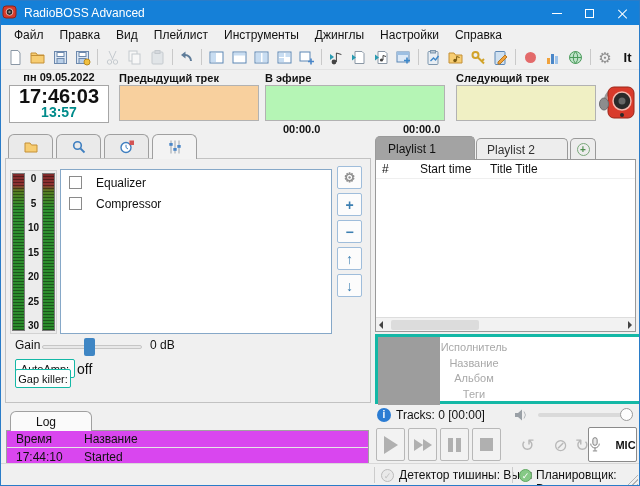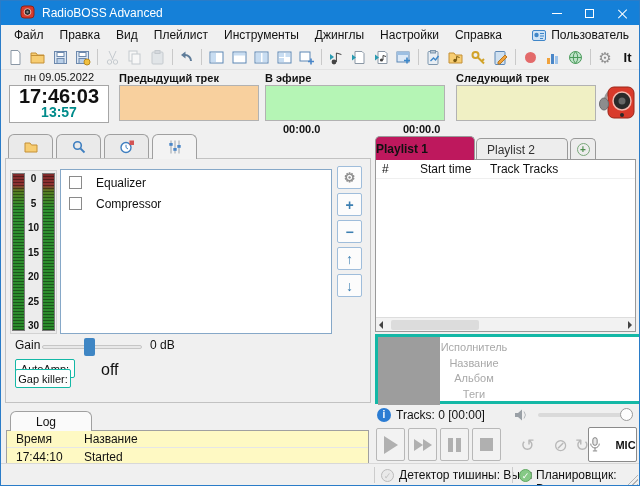--- a/index.html
+++ b/index.html
@@ -1,19 +1,19 @@
 <!DOCTYPE html>
 <html style="--titlebar: #1580d8; --accent: #3c7fb1; --previous-box: #f8d09e; --onair-box: #b5f5b5; --next-box: #f0f0c4; --countdown: #008b8b; --record-red: #e36a6a;"><head>
 <meta charset="utf-8">
 <style>
   *{box-sizing:border-box;margin:0;padding:0}
   body{margin:0;background:#9a9a9a;font-family:"Liberation Sans",sans-serif}
   #win{position:relative;width:640px;height:486px;background:#f0f0f0;border:1px solid #2a7cc8;overflow:hidden;font-size:12px;color:#111}
   
-  .titlebar{position:absolute;top:0;left:0;right:0;height:24px;background:var(--titlebar,#1580d8);display:flex;align-items:center;padding-left:19px;color:#fff}
+  .titlebar{position:absolute;top:0;left:0;right:0;height:24px;background:var(--titlebar,#1580d8);display:flex;align-items:center;padding-left:1px;color:#fff}
   .title{margin-left:7px;font-size:12px}
   .wbtns{margin-left:auto;display:flex;height:100%}
   .wbtn{width:33px;height:100%;display:flex;align-items:center;justify-content:center}
   .gl-min{width:10px;height:1px;background:#fff}
   .gl-max{width:9px;height:9px;border:1px solid #fff}
   .gl-close{position:relative;width:11px;height:11px}
   .gl-close::before,.gl-close::after{content:"";position:absolute;left:5px;top:0;width:1.2px;height:12px;background:#fff}
   .gl-close::before{transform:rotate(45deg)}.gl-close::after{transform:rotate(-45deg)}
   
   .menubar{position:absolute;top:24px;left:0;right:0;height:20px;display:flex;align-items:center;padding:8px 5px;background:#f0f0f0}
@@ -21,21 +21,21 @@
   .muser{margin-left:auto;display:flex;align-items:center;gap:5px;padding-right:5px}
   
   .toolbar{position:absolute;top:44px;left:0;right:0;height:25px;display:flex;align-items:center;padding-left:3px;border-bottom:1px solid #e3e3e3}
   .tb{width:24px;height:22px;display:flex;align-items:center;justify-content:center}
   .tb svg{width:17px;height:17px}
   .tb.dis{opacity:.5}
   .tsep{width:1px;height:16px;background:#c9c9c9;margin:0 3px}
   .gear-glyph{font-size:15px;color:#8f8f8f;line-height:1}
   .it-label{font-weight:bold;font-size:13px;color:#111}
   
-  .date{position:absolute;left:6px;top:70px;width:104px;text-align:center;font-weight:normal;font-size:11px}
+  .date{position:absolute;left:6px;top:70px;width:104px;text-align:center;font-weight:bold;font-size:11px}
   .clockbox{position:absolute;left:8px;top:84px;width:100px;height:38px;background:#fff;border:1px solid #a6a6a6;text-align:center;padding-top:1px}
   .time{font-size:20px;font-weight:bold;line-height:18px}
   .cd{font-size:14px;font-weight:bold;color:var(--countdown,#008b8b);line-height:15px}
   .slabel{position:absolute;top:71px;font-weight:bold;font-size:11px}
   .box{position:absolute;top:84px;height:36px;border:1px solid #b2b2b2}
   #prevbox{left:118px;width:140px;background:var(--previous-box,#f8d09e)}
   #onairbox{left:264px;width:180px;background:var(--onair-box,#b5f5b5)}
   #nextbox{left:455px;width:140px;background:var(--next-box,#f0f0c4)}
   .ttime{position:absolute;top:122px;font-weight:bold;font-size:11px}
   .logo{position:absolute;left:596px;top:73px}
@@ -58,30 +58,30 @@
   .sbtn{width:25px;height:23px;border:1px solid #9fbddb;background:#fcfcfc;border-radius:2px;display:flex;align-items:center;justify-content:center;color:#3c7fb1;font-weight:bold;font-size:14px;line-height:1}
   .sbtn+.sbtn{margin-top:4px}
   .sbtn.gear{color:#909090;font-size:13px}
   .gainlabel{position:absolute;left:9px;top:179px}
   .gaintrack{position:absolute;left:36px;top:186px;width:100px;height:4px;background:#e8e8e8;border:1px solid #c6c6c6;border-radius:2px}
   .gthumb{position:absolute;left:78px;top:179px;width:11px;height:18px;background:#3f86c4;border-radius:2px}
   .gainvalue{position:absolute;left:144px;top:179px}
   .miniBtn{position:absolute;background:#fdfdfd;border:1px solid #14b8a6;border-radius:2px;font-size:11px;display:flex;align-items:center;justify-content:center;height:19px}
   #autoampBtn{left:9px;top:200px;width:60px}
   #gapBtn{left:9px;top:210px;width:56px}
-  .autoval{position:absolute;left:95px;top:202px;font-size:16px}
+  .autoval{position:absolute;left:71px;top:202px;font-size:14px}
   
   .logtab{position:absolute;left:9px;top:410px;width:82px;height:20px;background:#fafafa;border:1px solid #a0a0a0;border-bottom:none;border-radius:6px 6px 0 0;display:flex;align-items:center;padding-left:25px;z-index:2}
-  .logbox{position:absolute;left:5px;top:429px;width:363px;height:43px;background:#fef9c3;border:1px solid #a0a0a0;overflow:hidden}
+  .logbox{position:absolute;left:5px;top:429px;width:363px;height:43px;background:#d946ef;border:1px solid #a0a0a0;overflow:hidden}
   .lrow{display:flex;padding-left:9px;height:17px;align-items:center}
   .lrow.head{border-bottom:1px solid #e6e6e6}
   .lc1{width:68px}
   
   .ptab{position:absolute;border:1px solid #9a9a9a;border-bottom:none;border-radius:5px 5px 0 0;display:flex;align-items:center}
-  #ptab1{left:374px;top:135px;width:100px;height:24px;background:#be185d;font-weight:bold;z-index:2}
+  #ptab1{left:374px;top:135px;width:100px;height:24px;background:#a3a3a3;font-weight:normal;padding-left:12px;z-index:2}
   #ptab2{left:475px;top:137px;width:92px;height:22px;background:#ededed;color:#333;padding-left:10px}
   #ptabplus{left:569px;top:137px;width:26px;height:22px;background:#ededed;justify-content:center}
   .plus-circ{width:13px;height:13px;border:1px solid #7aa87a;border-radius:50%;color:#4e8f4e;font-size:10px;font-weight:bold;display:flex;align-items:center;justify-content:center;line-height:1}
   .plistbox{position:absolute;left:374px;top:158px;width:261px;height:173px;background:#fff;border:1px solid #999}
   .plhead{display:flex;height:19px;align-items:center;border-bottom:1px solid #efefef}
   .pc1{width:44px;padding-left:6px}.pc2{width:70px}
   .hscroll{position:absolute;left:0;right:0;bottom:0;height:14px;background:#f2f2f2;border-top:1px solid #ddd}
   .harr{position:absolute;top:3px;width:0;height:0;border:4px solid transparent}
   .harrL{left:3px;border-right-color:#444;border-left-width:0}
   .harrR{right:3px;border-left-color:#444;border-right-width:0}
@@ -148,28 +148,20 @@
 
   <div class="menubar">
     <span class="mitem">Файл</span>
     <span class="mitem">Правка</span>
     <span class="mitem">Вид</span>
     <span class="mitem">Плейлист</span>
     <span class="mitem">Инструменты</span>
     <span class="mitem">Джинглы</span>
     <span class="mitem">Настройки</span>
     <span class="mitem">Справка</span>
-    <span class="muser">
-      <svg width="14" height="11" viewBox="0 0 14 11">
-          <rect x="0.5" y="0.5" width="13" height="10" rx="1.5" fill="#cfe3f5" stroke="#3f86c8"></rect>
-          <circle cx="4.5" cy="5" r="2.2" fill="#3f86c8"></circle>
-          <path d="M8 3.5h4M8 6h4M8 8.5h3" stroke="#3f86c8"></path>
-        </svg>
-      <span>Пользователь</span>
-    </span>
   </div>
 
   <div class="toolbar">
     <span class="tb">
         <svg viewBox="0 0 17 17">
           <path d="M4 1.5h7l2 2.5v11.5H4z" fill="#fff" stroke="#8a97a5"></path>
         </svg>
       </span>
     <span class="tb">
         <svg viewBox="0 0 17 17">
@@ -451,21 +443,21 @@
       <span>Playlist 2</span>
     </div>
   <div class="ptab" id="ptabplus">
       <span class="plus-circ">+</span>
     </div>
 
   <div class="plistbox">
     <div class="plhead">
       <span class="pc1">#</span>
       <span class="pc2">Start time</span>
-      <span>Track Tracks</span>
+      <span>Title Title</span>
     </div>
     <div class="hscroll">
       <span class="harr harrL"></span>
       <span class="hthumb"></span>
       <span class="harr harrR"></span>
     </div>
   </div>
 
   <div class="tinfo">
     <div class="tlines">

